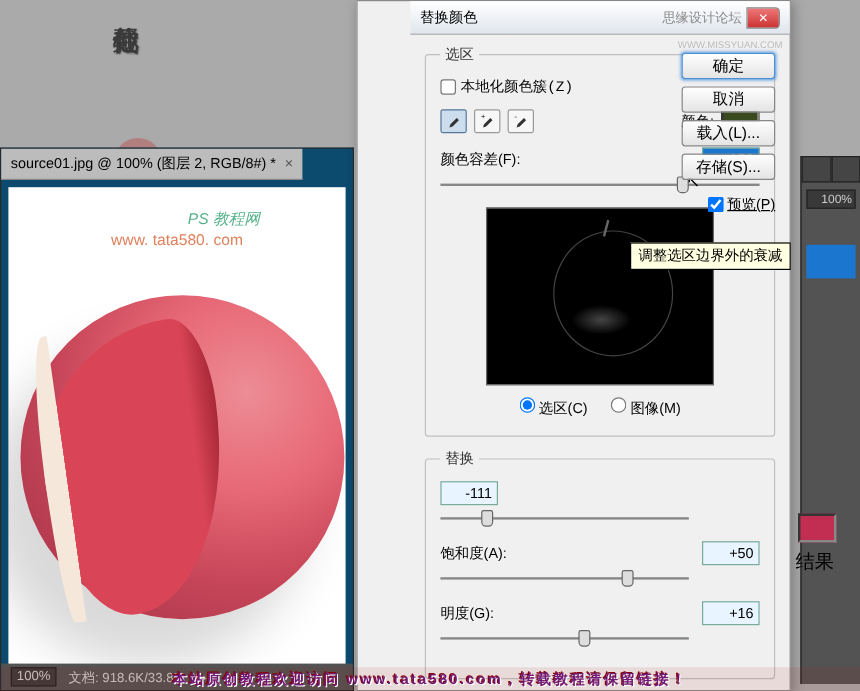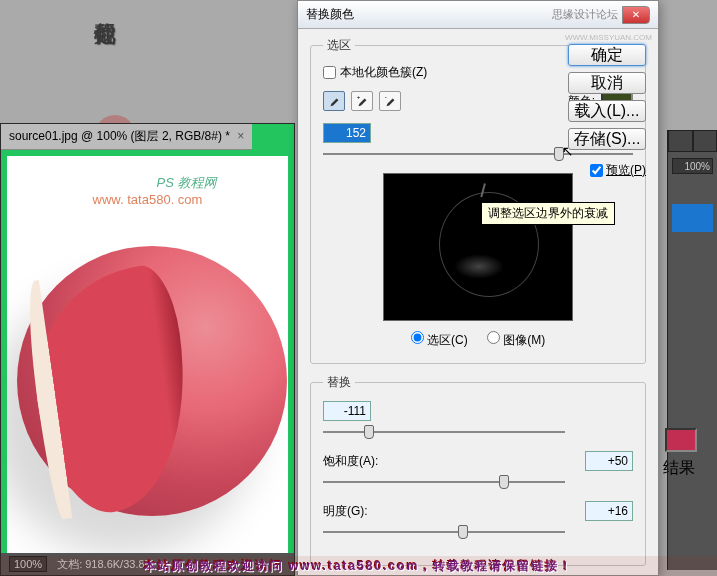--- a/index.html
+++ b/index.html
@@ -3,47 +3,47 @@
 <meta charset="utf-8">
 <style>
 * { box-sizing: border-box; margin: 0; padding: 0; font-family: "Microsoft YaHei", SimSun, sans-serif; }
 body { background: #aaa; width: 717px; height: 576px; overflow: hidden; position: relative; }
 
 
 .calligraphy { position: absolute; left: 95px; top: 5px; color: #3a3a3a; font-family: "KaiTi", serif; font-size: 22px; line-height: 0.9; writing-mode: vertical-rl; text-shadow: 1px 1px 1px rgba(0,0,0,.2); pointer-events: none; }
 .seal { position: absolute; left: 95px; top: 115px; width: 40px; height: 40px; background: rgba(200,30,30,.3); border-radius: 50%; font-size: 10px; text-align: center; color: #fff; line-height: 1.1; padding-top: 8px; }
 
 
-.doc-window { position: absolute; left: 0; top: 123px; width: 295px; height: 453px; background: #22c55e; border: 1px solid #2a2a2a; }
+.doc-window { position: absolute; left: 0; top: 123px; width: 295px; height: 453px; background: #0c4a6e; border: 1px solid #2a2a2a; }
 .doc-tab { background: #bcbcbc; padding: 4px 8px; font-size: 12px; border-bottom: 1px solid #888; display: inline-block; }
 .doc-close { margin-left: 4px; color: #555; }
 .canvas-area { background: #fff; margin: 6px; height: 400px; position: relative; overflow: hidden; }
 .watermark1 { color: #54b189; font-size: 13px; font-style: italic; position: absolute; top: 18px; left: 50%; transform: translateX(-50%); white-space: nowrap; margin-left: 39px; }
 .watermark2 { color: #e0825e; font-size: 13px; position: absolute; top: 36px; left: 50%; transform: translateX(-50%); white-space: nowrap; }
 .apple { position: absolute; left: -10px; top: 70px; width: 300px; height: 310px; }
 .apple-body { position: absolute; left: 20px; top: 20px; width: 270px; height: 270px; background: radial-gradient(circle at 70% 30%, #ec8d95 0%, #e86977 30%, #c64558 60%, #a03045 100%); border-radius: 50%; box-shadow: -30px 40px 40px rgba(0,0,0,.15); }
 .apple-slice { position: absolute; left: 40px; top: 45px; width: 150px; height: 240px; background: linear-gradient(90deg, #f5e8db 0 12%, #d94556 12% 85%, #a82838 100%); border-radius: 80% 20% 60% 40% / 50% 30% 70% 50%; transform: rotate(-8deg); }
 .slice-rind { position: absolute; left: 0; top: 0; width: 12%; height: 100%; background: #f5e8db; border-radius: 80% 0 0 50% / 50% 0 0 50%; }
 .status-bar { position: absolute; bottom: 0; left: 0; right: 0; height: 22px; background: #535353; color: #ccc; font-size: 11px; display: flex; align-items: center; padding: 0 8px; gap: 10px; }
 .zoom-box { background: #3c3c3c; border: 1px solid #222; padding: 1px 4px; }
 
 
-.dialog { position: absolute; left: 297px; top: 0; width: 362px; height: 576px; background: #f0f0f0; border: 1px solid #888; box-shadow: 2px 2px 10px rgba(0,0,0,.3); }
+.dialog { position: absolute; left: 297px; top: 0; width: 362px; height: 576px; background: #f0f0f0; border: 1px solid #888; box-shadow: 2px 2px 10px rgba(0,0,0,.3); padding-left: 44px; }
 .titlebar { height: 28px; background: linear-gradient(#fff, #e0e6ee); border-bottom: 1px solid #aaa; display: flex; align-items: center; padding: 0 8px; font-size: 12px; justify-content: space-between; }
 .title-right { display: flex; align-items: center; gap: 4px; font-size: 11px; color: #888; }
 .win-btns { display: flex; gap: 0; }
 .win-btn { width: 28px; height: 18px; border: 1px solid #888; display: flex; align-items: center; justify-content: center; font-size: 10px; }
 .win-close { background: linear-gradient(#e77, #c33); color: #fff; border-radius: 0 4px 4px 0; }
 
 .dlg-body { padding: 8px 12px; }
 
 fieldset { border: 1px solid #c0c0c0; border-radius: 3px; padding: 10px 12px 14px; margin-bottom: 10px; position: relative; }
 legend { font-size: 12px; padding: 0 4px; color: #333; }
 .row { display: flex; align-items: center; margin-bottom: 8px; font-size: 12px; }
-.row label { flex: 0 0 auto; }
+.row label { flex: 0 0 auto; font-family: Liberation Mono, monospace; }
 
 .checkbox-row input { margin-right: 4px; }
 
 .eyedrop-row { display: flex; align-items: center; gap: 6px; margin: 6px 0 10px; }
 .eyedropper { width: 22px; height: 20px; border: 1px solid #999; background: #f7f7f7; display: flex; align-items: center; justify-content: center; border-radius: 2px; cursor: pointer; }
 .eyedropper.active { background: #cde; border-color: #579; }
 .color-label { margin-left: auto; font-size: 12px; }
 .color-swatch { width: 32px; height: 24px; border: 2px inset #888; }
 .swatch-dark { background: #3a4a1f; }
 .swatch-magenta { background: #c12e52; }
@@ -65,21 +65,21 @@
 .preview-shine { position: absolute; left: 70px; top: 80px; width: 50px; height: 25px; background: radial-gradient(ellipse, #fff4 0%, transparent 70%); border-radius: 50%; }
 
 .radio-row { text-align: center; font-size: 12px; }
 .radio-row label { margin: 0 8px; }
 
 .result-label { position: absolute; right: 22px; top: 458px; font-size: 16px; }
 .result-swatch { position: absolute; right: 20px; top: 428px; }
 
 
 .btn-col { position: absolute; left: 660px; top: 38px; display: flex; flex-direction: column; gap: 6px; z-index: 50; }
-.win-button { width: 78px; height: 22px; background: linear-gradient(#fefefe,#e4e4e4); border: 1px solid #888; border-radius: 3px; font-size: 16px; cursor: pointer; }
+.win-button { width: 78px; height: 22px; background: linear-gradient(#fefefe,#e4e4e4); border: 1px solid #888; border-radius: 3px; font-size: 13px; cursor: pointer; }
 .win-button.primary { border: 1px solid #4a90d9; box-shadow: 0 0 3px #4a90d9; }
 .preview-chk { font-size: 12px; margin-top: 6px; display: flex; align-items: center; justify-content: flex-end; gap: 3px; text-decoration: underline; }
 
 
 .side-panel { position: absolute; right: 0; top: 130px; width: 50px; height: 440px; background: #535353; border-left: 1px solid #222; }
 .side-tabs { height: 22px; background: #3a3a3a; display: flex; }
 .side-tab { flex: 1; background: #454545; border: 1px solid #222; }
 .side-field { margin: 6px 4px; height: 16px; background: #393939; border: 1px solid #222; font-size: 10px; color: #ccc; text-align: right; padding: 0 2px; display: flex; align-items: center; justify-content: flex-end; }
 .side-blue { margin: 30px 4px; height: 28px; background: #1b76d0; }
 
@@ -165,20 +165,21 @@
           <svg class="eyedrop-svg" viewBox="0 0 16 16">
               <path d="M13 1l2 2-3 3 1 1-6 6-3 1 1-3 6-6 1 1 3-3z" fill="#333"></path>
               <text x="2" y="6" font-size="7">-</text>
             </svg>
         </div>
         <span class="color-label">颜色:</span>
         <div class="color-swatch swatch-dark"></div>
       </div>
 
       <div class="slider-row">
+        <label>颜色容差(F):</label>
         <input class="num-input sel" value="152" style="">
       </div>
       <div class="slider" style="position:relative;">
         <div class="slider-track"></div>
         <div class="slider-thumb" style="left:76%"></div>
         <span class="cursor-arrow" style="left:77%; top:-2px;">↖</span>
       </div>
       <div class="tooltip" style="left:170px; top:148px;">调整选区边界外的衰减</div>
 
       <div class="preview-box">

